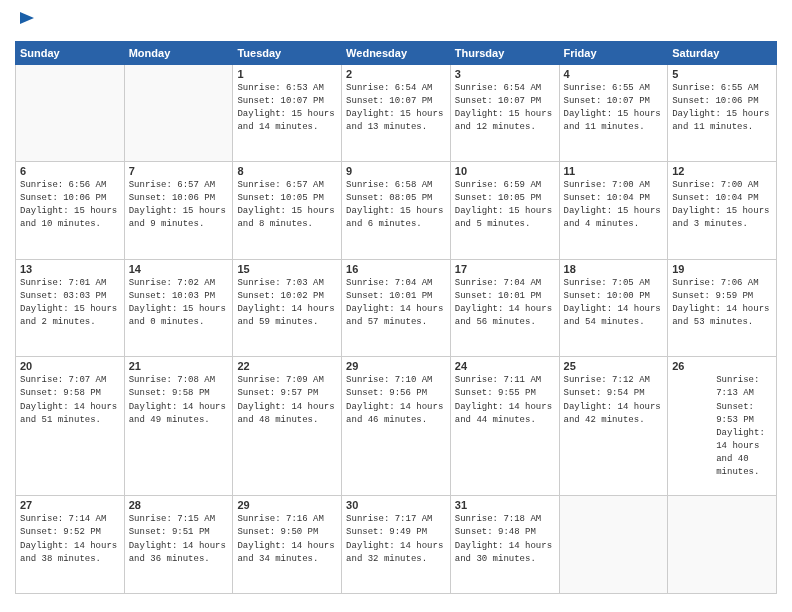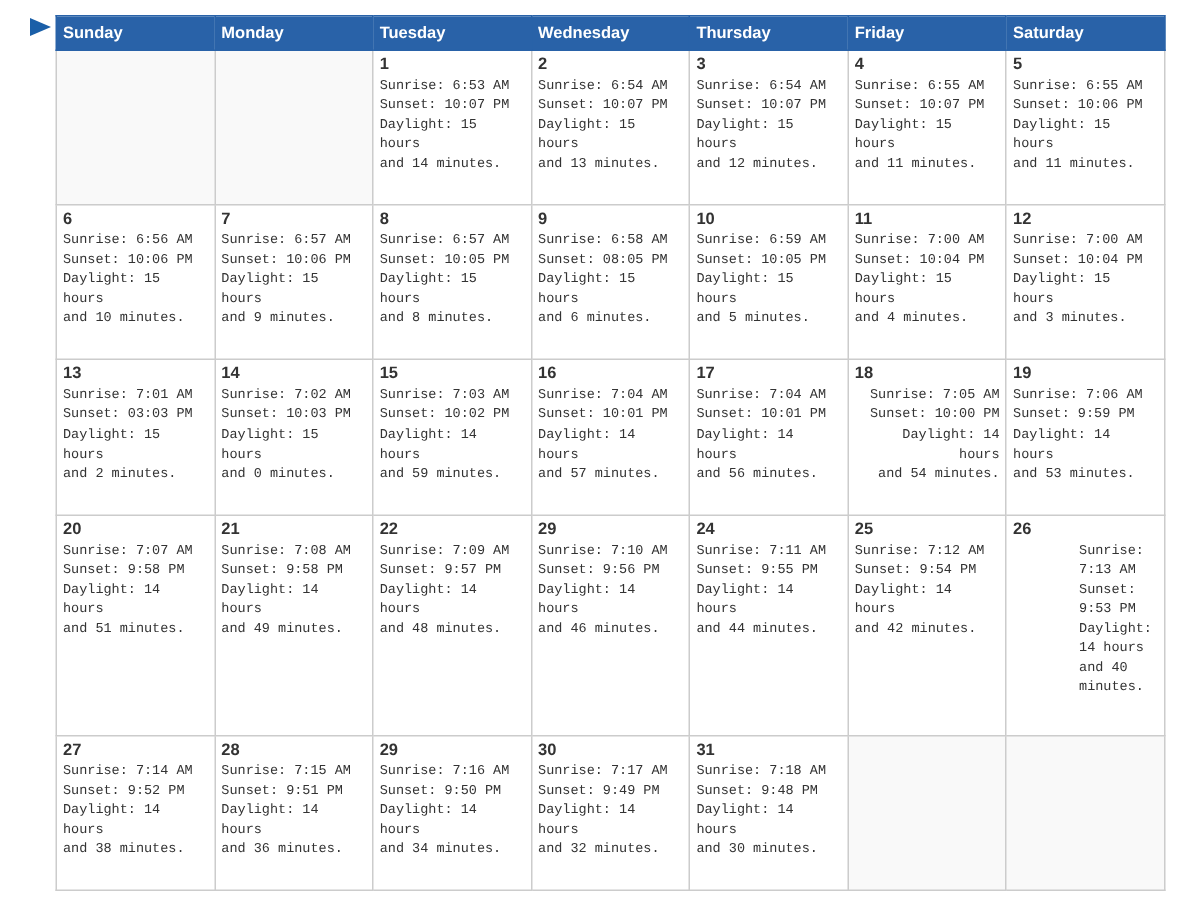--- a/index.html
+++ b/index.html
@@ -8,21 +8,21 @@
       background: #fff;
       width: 792px;
       height: 612px;
       overflow: hidden;
     }
     .page {
       width: 792px;
       height: 604px;
       padding: 10px 15px 10px 15px;
       display: flex;
-      flex-direction: row;
+      flex-direction: column;
     }
     .header {
       display: flex;
       justify-content: space-between;
       align-items: flex-start;
       margin-bottom: 6px;
     }
     .logo {
       display: flex;
       align-items: center;
@@ -249,21 +249,21 @@
           </td>
           <td>
             <div class="day-num">17</div>
             <div class="day-info" style="white-space: pre-line;">Sunrise: 7:04 AM
 Sunset: 10:01 PM
 Daylight: 14 hours
 and 56 minutes.</div>
           </td>
           <td>
             <div class="day-num">18</div>
-            <div class="day-info" style="white-space: pre-line; text-align: right;">Sunrise: 7:05 AM
+            <div class="day-info" style="white-space: pre-line;">Sunrise: 7:05 AM
 Sunset: 10:00 PM
 Daylight: 14 hours
 and 54 minutes.</div>
           </td>
           <td>
             <div class="day-num">19</div>
             <div class="day-info" style="white-space: pre-line;">Sunrise: 7:06 AM
 Sunset: 9:59 PM
 Daylight: 14 hours
 and 53 minutes.</div>

